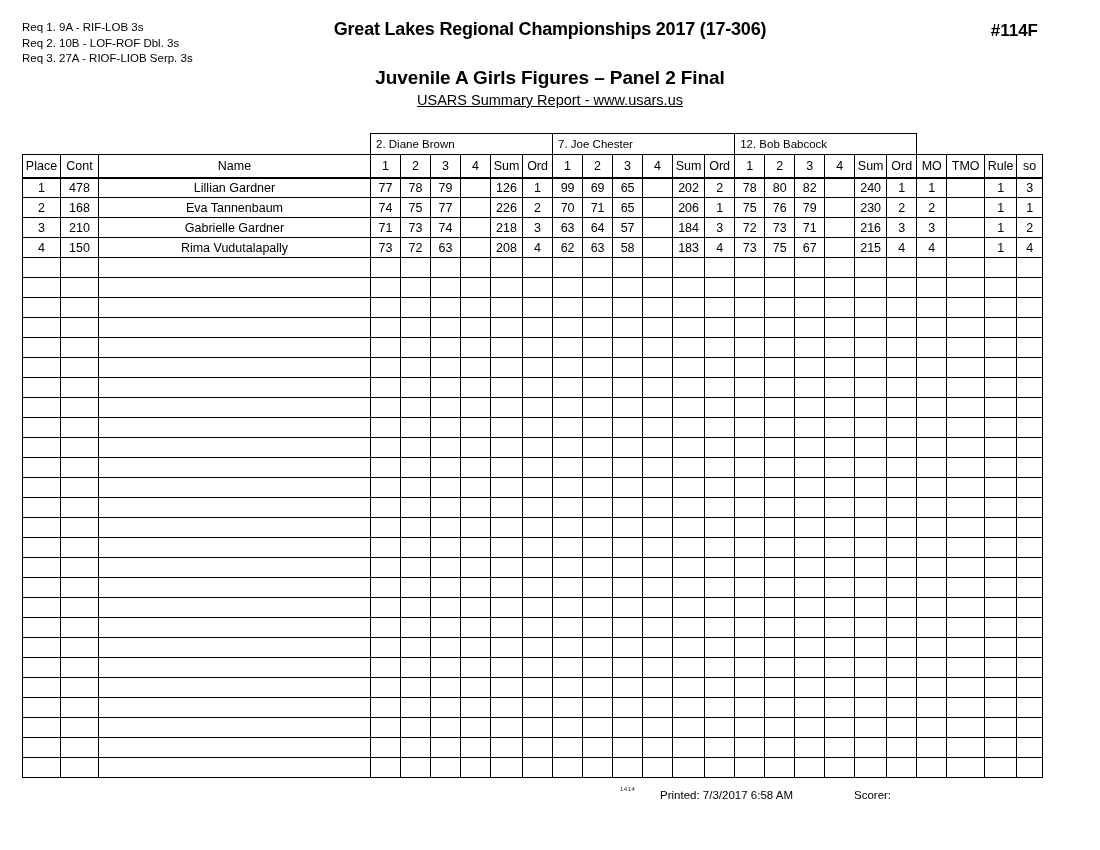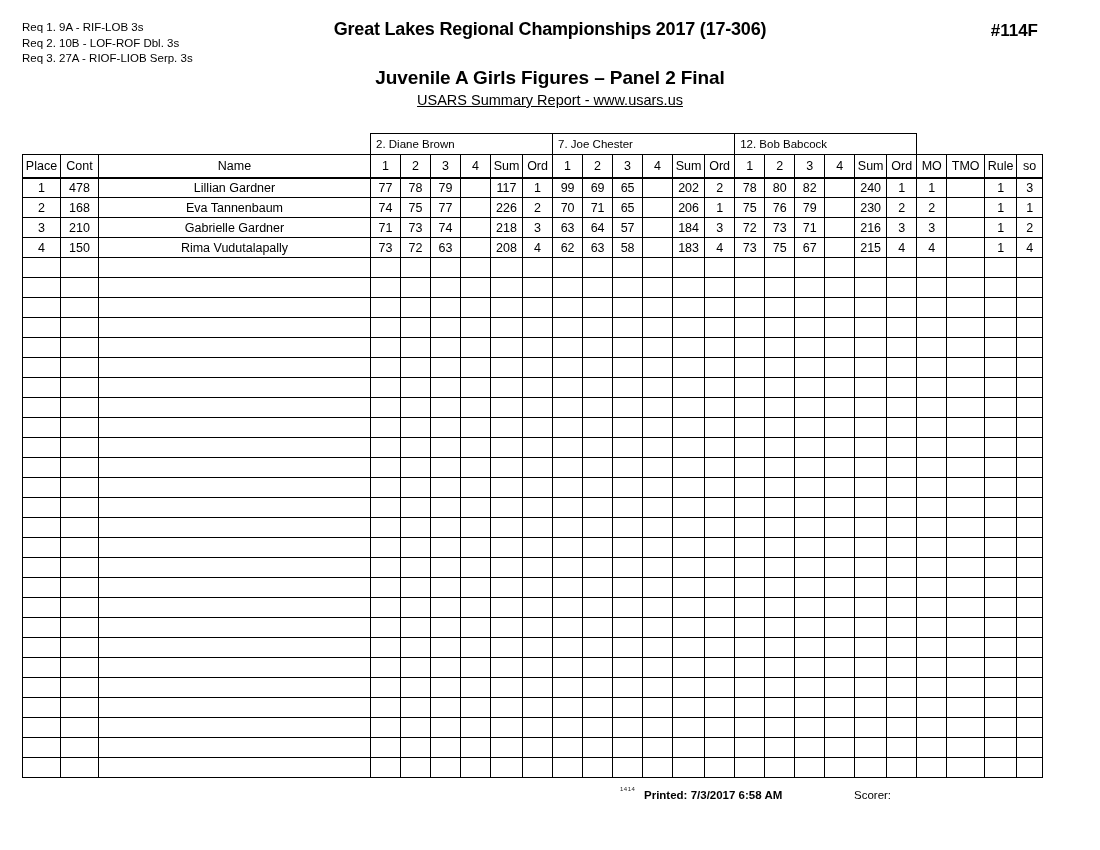--- a/index.html
+++ b/index.html
@@ -153,25 +153,24 @@
   #printed-mark {
     position: absolute;
     left: 598px;
     top: 0px;
     font-size: 6px;
     letter-spacing: 0.5px;
     color: #222;
   }
   #printed-text {
     position: absolute;
-    left: 622px;
+    left: 638px;
     top: 3px;
     font-size: 11.5px;
     white-space: nowrap;
-    font-weight: bold;
   }
   #scorer-text {
     position: absolute;
     left: 832px;
     top: 3px;
     font-size: 11.5px;
     white-space: nowrap;
   }
 </style>
 </head>
@@ -259,21 +258,21 @@
           <td>so</td>
         </tr>
         <tr class="data-row first-data">
           <td class="c-place">1</td>
           <td class="c-cont">478</td>
           <td class="c-name">Lillian Gardner</td>
           <td class="c-score">77</td>
           <td class="c-score">78</td>
           <td class="c-score">79</td>
           <td class="c-score"></td>
-          <td class="c-sum">117</td>
+          <td class="c-sum">126</td>
           <td class="c-ord sep-left sep-right">1</td>
           <td class="c-score">99</td>
           <td class="c-score">69</td>
           <td class="c-score">65</td>
           <td class="c-score"></td>
           <td class="c-sum">202</td>
           <td class="c-ord sep-left sep-right">2</td>
           <td class="c-score">78</td>
           <td class="c-score">80</td>
           <td class="c-score">82</td>

